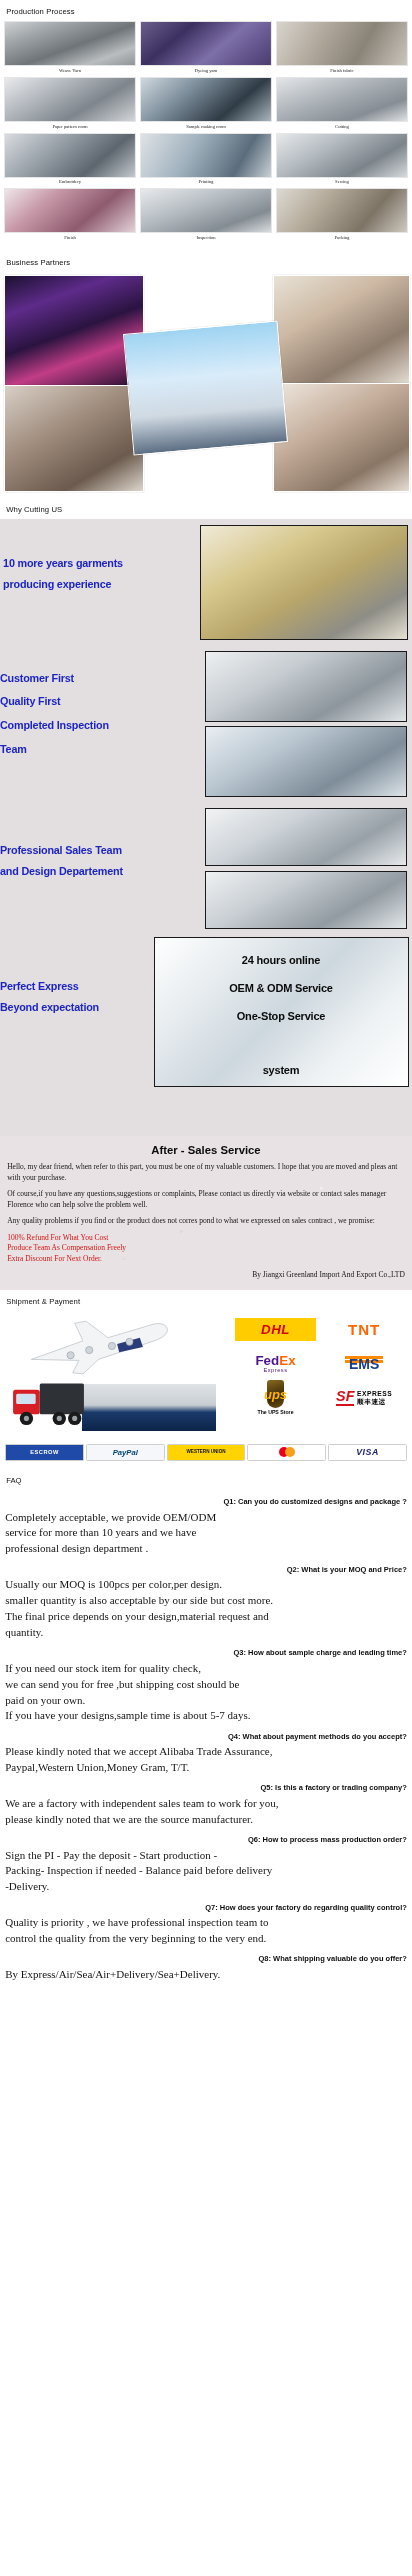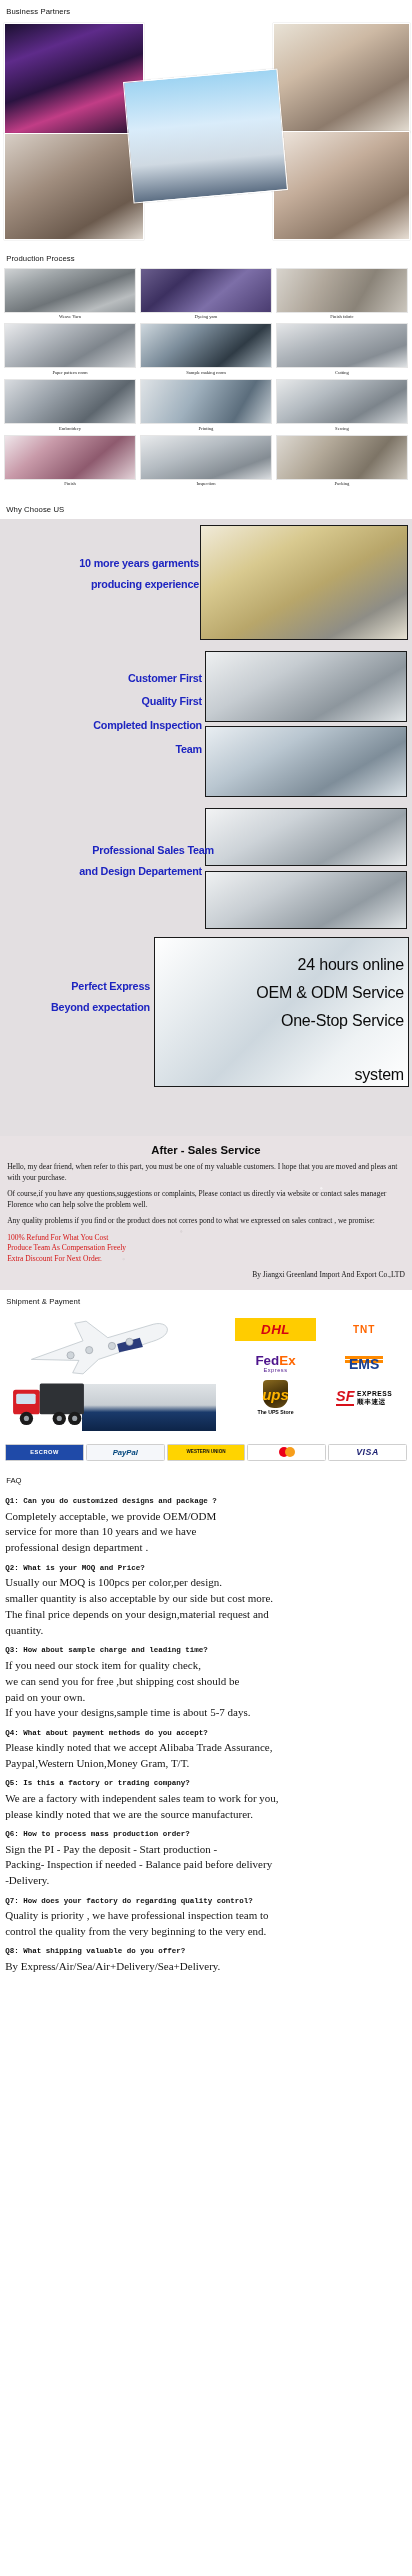--- a/index.html
+++ b/index.html
@@ -72,36 +72,36 @@
   .why-band { background:#e3dfe1; padding:0; }
   .promo-row { position:relative; min-height:113px; }
   .promo-text {
     position:absolute;
     font-family:"Liberation Sans", sans-serif;
     font-weight:bold;
     font-style:normal;
     color:#1d24c0;
     font-size:10.8px;
     line-height:1.85;
-    text-align:right;
+    text-align:left;
     letter-spacing:-0.2px;
   }
   .promo-img {
     position:absolute;
     background-size:cover; background-position:center;
     border:1px solid #1a1a1a;
   }
 
   .blk-black {
     color:#0a0a0a;
     font-family:"Liberation Sans", sans-serif;
-    font-weight:normal;
-    font-size:16px;
+    font-weight:bold;
+    font-size:11px;
     line-height:1.9;
-    text-align:right;
+    text-align:center;
   }
 
   
   .after-wrap {
     background:#e8e2e4;
     background-image:
       radial-gradient(circle at 12% 22%, rgba(255,255,255,.55) 0 1px, transparent 1.5px),
       radial-gradient(circle at 44% 62%, rgba(0,0,0,.05) 0 1px, transparent 1.5px),
       radial-gradient(circle at 78% 34%, rgba(255,255,255,.5) 0 1px, transparent 1.5px),
       radial-gradient(circle at 30% 80%, rgba(0,0,0,.04) 0 1px, transparent 1.5px);
@@ -152,32 +152,32 @@
 
   .courier-grid {
     position:absolute; right:7.2px; top:4.1px;
     width:170px;
     display:grid; grid-template-columns:1fr 1fr; gap:6.2px 7.2px;
   }
   .courier { height:28px; display:flex; align-items:center; justify-content:center; }
   .dhl { background:#ffcc00; color:#d40511; font-weight:bold; font-style:italic;
          font-size:13.4px; letter-spacing:0.5px; width:100%; height:23px;
          display:flex; align-items:center; justify-content:center;}
-  .tnt { color:#ff6600; font-weight:bold; font-size:10px; letter-spacing:1px;
+  .tnt { color:#ff6600; font-weight:bold; font-size:15px; letter-spacing:1px;
          font-family:"Liberation Sans", sans-serif;}
   .fedex { font-weight:bold; font-size:13.4px; font-family:"Liberation Sans", sans-serif; line-height:1; text-align:center;}
   .fedex .fe1{color:#4d148c;} .fedex .fe2{color:#ff6600;}
   .fedex small{ display:block; color:#4d148c; font-size:5.7px; font-weight:normal; letter-spacing:0.5px;}
   .ems { color:#1a3f8f; font-weight:bold; font-size:14px; font-family:"Liberation Sans", sans-serif;
          background:linear-gradient(#ff8a00 0 16%,transparent 16% 26%,#ff8a00 26% 42%,transparent 42% 100%);
          padding:0 4.1px;}
   .ups { text-align:center; }
-  .ups .shield{ width:25px; height:28px; margin:0 auto;
+  .ups .shield{ width:17px; height:28px; margin:0 auto;
        background:linear-gradient(160deg,#8a6a1f 0%,#3c2a07 60%,#6b5015 100%);
-       border-radius:4.1px 4.1px 11.3px 11.3px; color:#ffb500; font-weight:bold; font-size:15px;
+       border-radius:4.1px 4.1px 11.3px 11.3px; color:#ffb500; font-weight:bold; font-size:13px;
        display:flex; align-items:center; justify-content:center; font-style:italic;}
   .ups small{ display:block; font-size:5.2px; font-weight:bold; margin-top:1px;}
   .sf { display:flex; align-items:center; gap:2.6px; }
   .sf .mark{ color:#d7101a; font-weight:bold; font-size:14.4px; font-style:italic;
              font-family:"Liberation Sans", sans-serif; border-bottom:2.1px solid #d7101a; line-height:.95;}
   .sf .txt{ font-size:6.7px; font-weight:bold; letter-spacing:0.5px; line-height:1.25;}
   .sf .txt i{ display:block; font-style:normal; font-size:6.7px;}
 
   
   .pay-row { display:flex; gap:2.1px; padding:3.1px 5.2px 7.2px 5.2px; align-items:flex-start; }
@@ -195,121 +195,122 @@
   .mc-circles i:first-child{ background:#eb001b;}
   .mc-circles i:last-child{ background:#f79e1b; margin-left:-4.1px;}
 
   
   .faq-wrap { padding:2.1px 5.2px 14.4px 5.2px; }
   .faq-head {
     font-family:"Liberation Sans", sans-serif;
     font-size:7.7px; color:#111; padding:3.1px 0 5.2px 1px;
   }
   .faq-q {
-    font-family:Liberation Mono, monospace;
+    font-family:Liberation Sans, sans-serif;
     font-weight:bold;
     font-size:7.5px;
     color:#0e0e0e;
     margin:7.2px 0 3.6px 0;
+    text-align:right;
   }
   .faq-a {
     font-family:"Liberation Serif", serif;
     font-size:11px;
     line-height:1.45;
     color:#151515;
     margin:0 0 1.5px 0;
     white-space:pre-line;
   }
 </style>
 </head>
 <body>
 
 <div class="page">
+
+  <div>
+    <div class="sec-title">Production Process</div>
+
+    <div class="proc-wrap">
+
+      <div class="proc-row">
+        <div class="proc-cell">
+          <div class="proc-img ph1"></div>
+          <div class="proc-cap">Weave Yarn</div>
+        </div>
+        <div class="proc-cell">
+          <div class="proc-img ph2"></div>
+          <div class="proc-cap">Dyeing yarn</div>
+        </div>
+        <div class="proc-cell">
+          <div class="proc-img ph3"></div>
+          <div class="proc-cap">Finish fabric</div>
+        </div>
+      </div>
+
+      <div class="proc-row">
+        <div class="proc-cell">
+          <div class="proc-img ph4"></div>
+          <div class="proc-cap">Paper pattern room</div>
+        </div>
+        <div class="proc-cell">
+          <div class="proc-img ph5"></div>
+          <div class="proc-cap">Sample making room</div>
+        </div>
+        <div class="proc-cell">
+          <div class="proc-img ph6"></div>
+          <div class="proc-cap">Cutting</div>
+        </div>
+      </div>
+
+      <div class="proc-row">
+        <div class="proc-cell">
+          <div class="proc-img ph7"></div>
+          <div class="proc-cap">Embroidery</div>
+        </div>
+        <div class="proc-cell">
+          <div class="proc-img ph8"></div>
+          <div class="proc-cap">Printing</div>
+        </div>
+        <div class="proc-cell">
+          <div class="proc-img ph9"></div>
+          <div class="proc-cap">Sewing</div>
+        </div>
+      </div>
+
+      <div class="proc-row">
+        <div class="proc-cell">
+          <div class="proc-img ph10"></div>
+          <div class="proc-cap">Finish</div>
+        </div>
+        <div class="proc-cell">
+          <div class="proc-img ph11"></div>
+          <div class="proc-cap">Inspection</div>
+        </div>
+        <div class="proc-cell">
+          <div class="proc-img ph12"></div>
+          <div class="proc-cap">Packing</div>
+        </div>
+      </div>
+
+    </div>
+  </div>
 
   <div>
     <div class="sec-title">Business Partners</div>
     <div class="partners-wrap">
       <div class="collage-tile c1"></div>
       <div class="collage-tile c3"></div>
       <div class="collage-tile c4"></div>
       <div class="collage-tile c5"></div>
       <div class="collage-tile c2"></div>
     </div>
   </div>
 
   <div>
-    <div class="sec-title">Production Process</div>
-
-    <div class="proc-wrap">
-
-      <div class="proc-row">
-        <div class="proc-cell">
-          <div class="proc-img ph1"></div>
-          <div class="proc-cap">Weave Yarn</div>
-        </div>
-        <div class="proc-cell">
-          <div class="proc-img ph2"></div>
-          <div class="proc-cap">Dyeing yarn</div>
-        </div>
-        <div class="proc-cell">
-          <div class="proc-img ph3"></div>
-          <div class="proc-cap">Finish fabric</div>
-        </div>
-      </div>
-
-      <div class="proc-row">
-        <div class="proc-cell">
-          <div class="proc-img ph4"></div>
-          <div class="proc-cap">Paper pattern room</div>
-        </div>
-        <div class="proc-cell">
-          <div class="proc-img ph5"></div>
-          <div class="proc-cap">Sample making room</div>
-        </div>
-        <div class="proc-cell">
-          <div class="proc-img ph6"></div>
-          <div class="proc-cap">Cutting</div>
-        </div>
-      </div>
-
-      <div class="proc-row">
-        <div class="proc-cell">
-          <div class="proc-img ph7"></div>
-          <div class="proc-cap">Embroidery</div>
-        </div>
-        <div class="proc-cell">
-          <div class="proc-img ph8"></div>
-          <div class="proc-cap">Printing</div>
-        </div>
-        <div class="proc-cell">
-          <div class="proc-img ph9"></div>
-          <div class="proc-cap">Sewing</div>
-        </div>
-      </div>
-
-      <div class="proc-row">
-        <div class="proc-cell">
-          <div class="proc-img ph10"></div>
-          <div class="proc-cap">Finish</div>
-        </div>
-        <div class="proc-cell">
-          <div class="proc-img ph11"></div>
-          <div class="proc-cap">Inspection</div>
-        </div>
-        <div class="proc-cell">
-          <div class="proc-img ph12"></div>
-          <div class="proc-cap">Packing</div>
-        </div>
-      </div>
-
-    </div>
-  </div>
-
-  <div>
-    <div class="sec-title">Why Choose US</div>
+    <div class="sec-title">Why Cutting US</div>
 
     <div class="why-band">
 
       <div class="promo-row" style="height:129px;">
         <div class="promo-img" style="left:200px; top:6.2px; width:208px; height:115px;
              background-image:linear-gradient(150deg,#f0ead9 0%,#d8c98f 30%,#b8a66a 55%,#8e8d86 80%,#e8e3d4 100%);"></div>
         <div class="promo-text" style="left:3.1px; top:35px; width:196px;">10 more years garments</div>
         <div class="promo-text" style="left:3.1px; top:56px; width:196px;">producing experience</div>
       </div>
 
@@ -322,21 +323,21 @@
         <div class="promo-text" style="left:0px; top:44px; width:202px;">Quality First</div>
         <div class="promo-text" style="left:0px; top:68px; width:202px;">Completed Inspection</div>
         <div class="promo-text" style="left:0px; top:92px; width:202px;">Team</div>
       </div>
 
       <div class="promo-row" style="height:134px;">
         <div class="promo-img" style="left:205px; top:5.2px; width:202px; height:58px;
              background-image:linear-gradient(150deg,#f2f3f4 0%,#cdd3d8 35%,#98a1a8 70%,#e7eaec 100%);"></div>
         <div class="promo-img" style="left:205px; top:68px; width:202px; height:58px;
              background-image:linear-gradient(150deg,#eff1f2 0%,#c8ced3 35%,#929ba2 70%,#e3e7e9 100%);"></div>
-        <div class="promo-text" style="left:12px; top:38px; width:202px;">Professional Sales Team</div>
+        <div class="promo-text" style="left:0px; top:38px; width:202px;">Professional Sales Team</div>
         <div class="promo-text" style="left:0px; top:59px; width:202px;">and Design Departement</div>
       </div>
 
       <div class="promo-row" style="height:155px;">
         <div class="promo-img" style="left:154px; top:0px; width:255px; height:150px;
              background-image:linear-gradient(135deg,#ffffff 0%,#e7ecef 25%,#cdd7de 50%,#eef2f4 75%,#ffffff 100%);"></div>
 
         <div class="promo-text" style="left:0px; top:40px; width:150px;">Perfect Express</div>
         <div class="promo-text" style="left:0px; top:61px; width:150px;">Beyond expectation</div>
 

